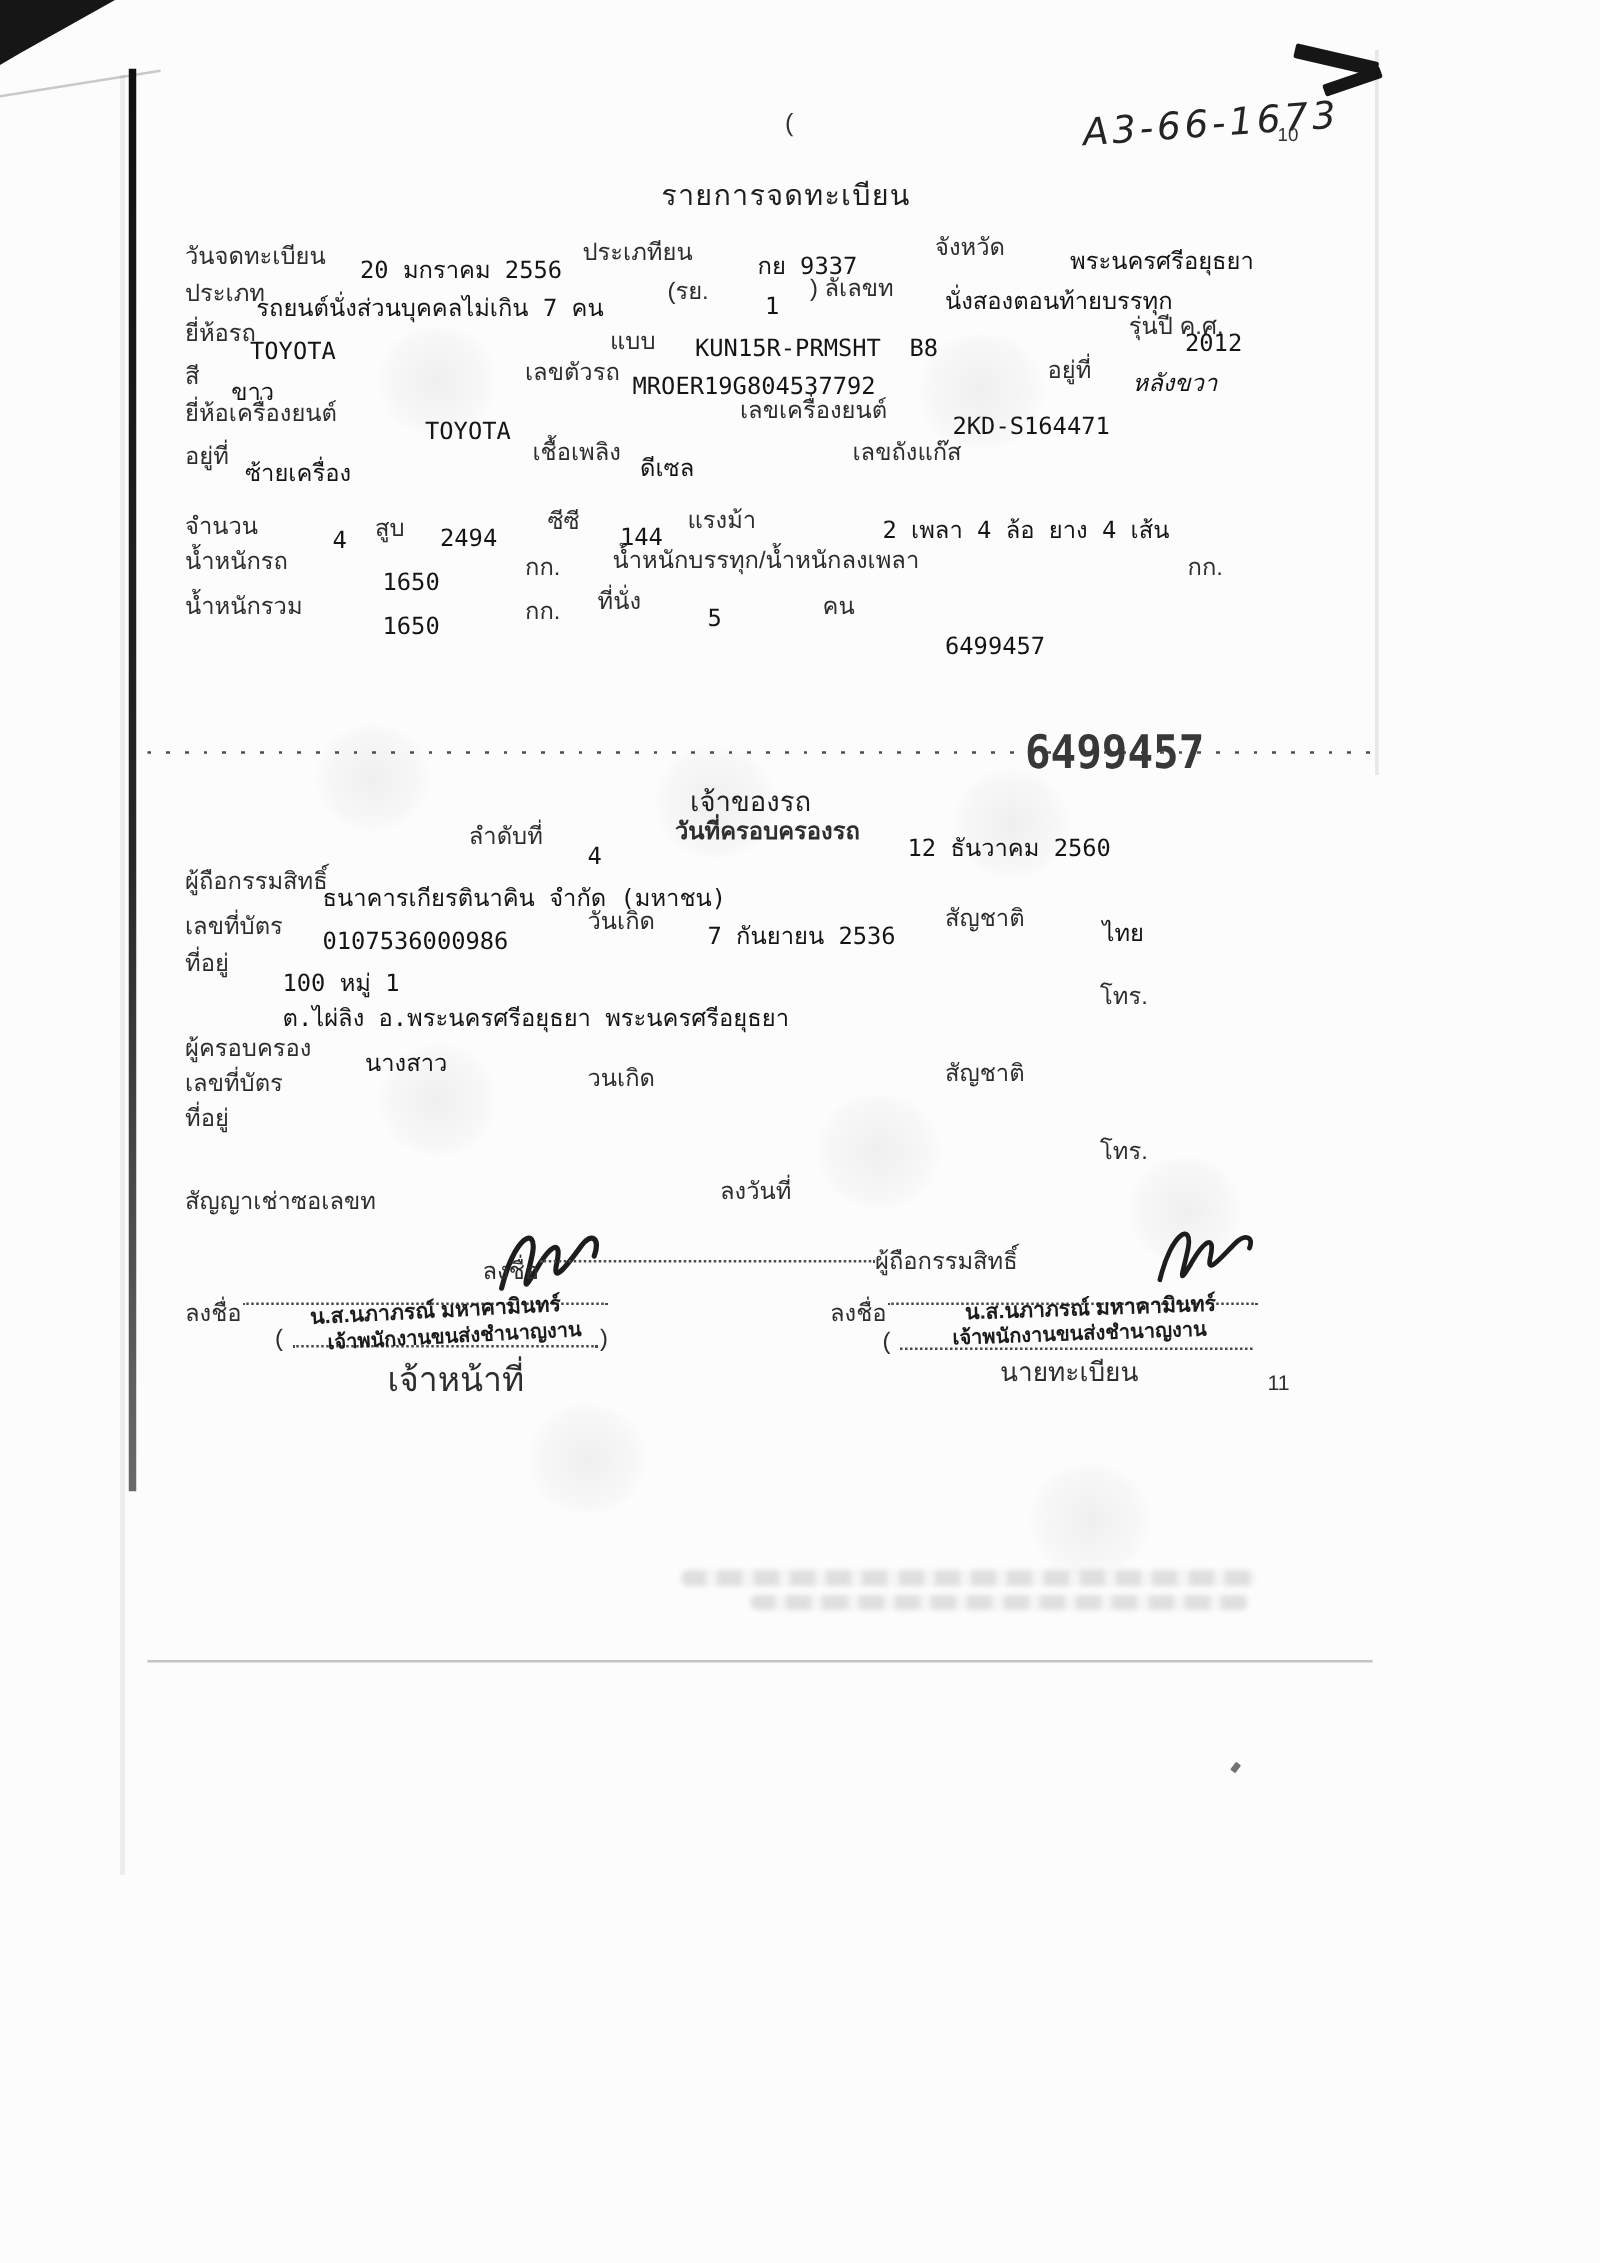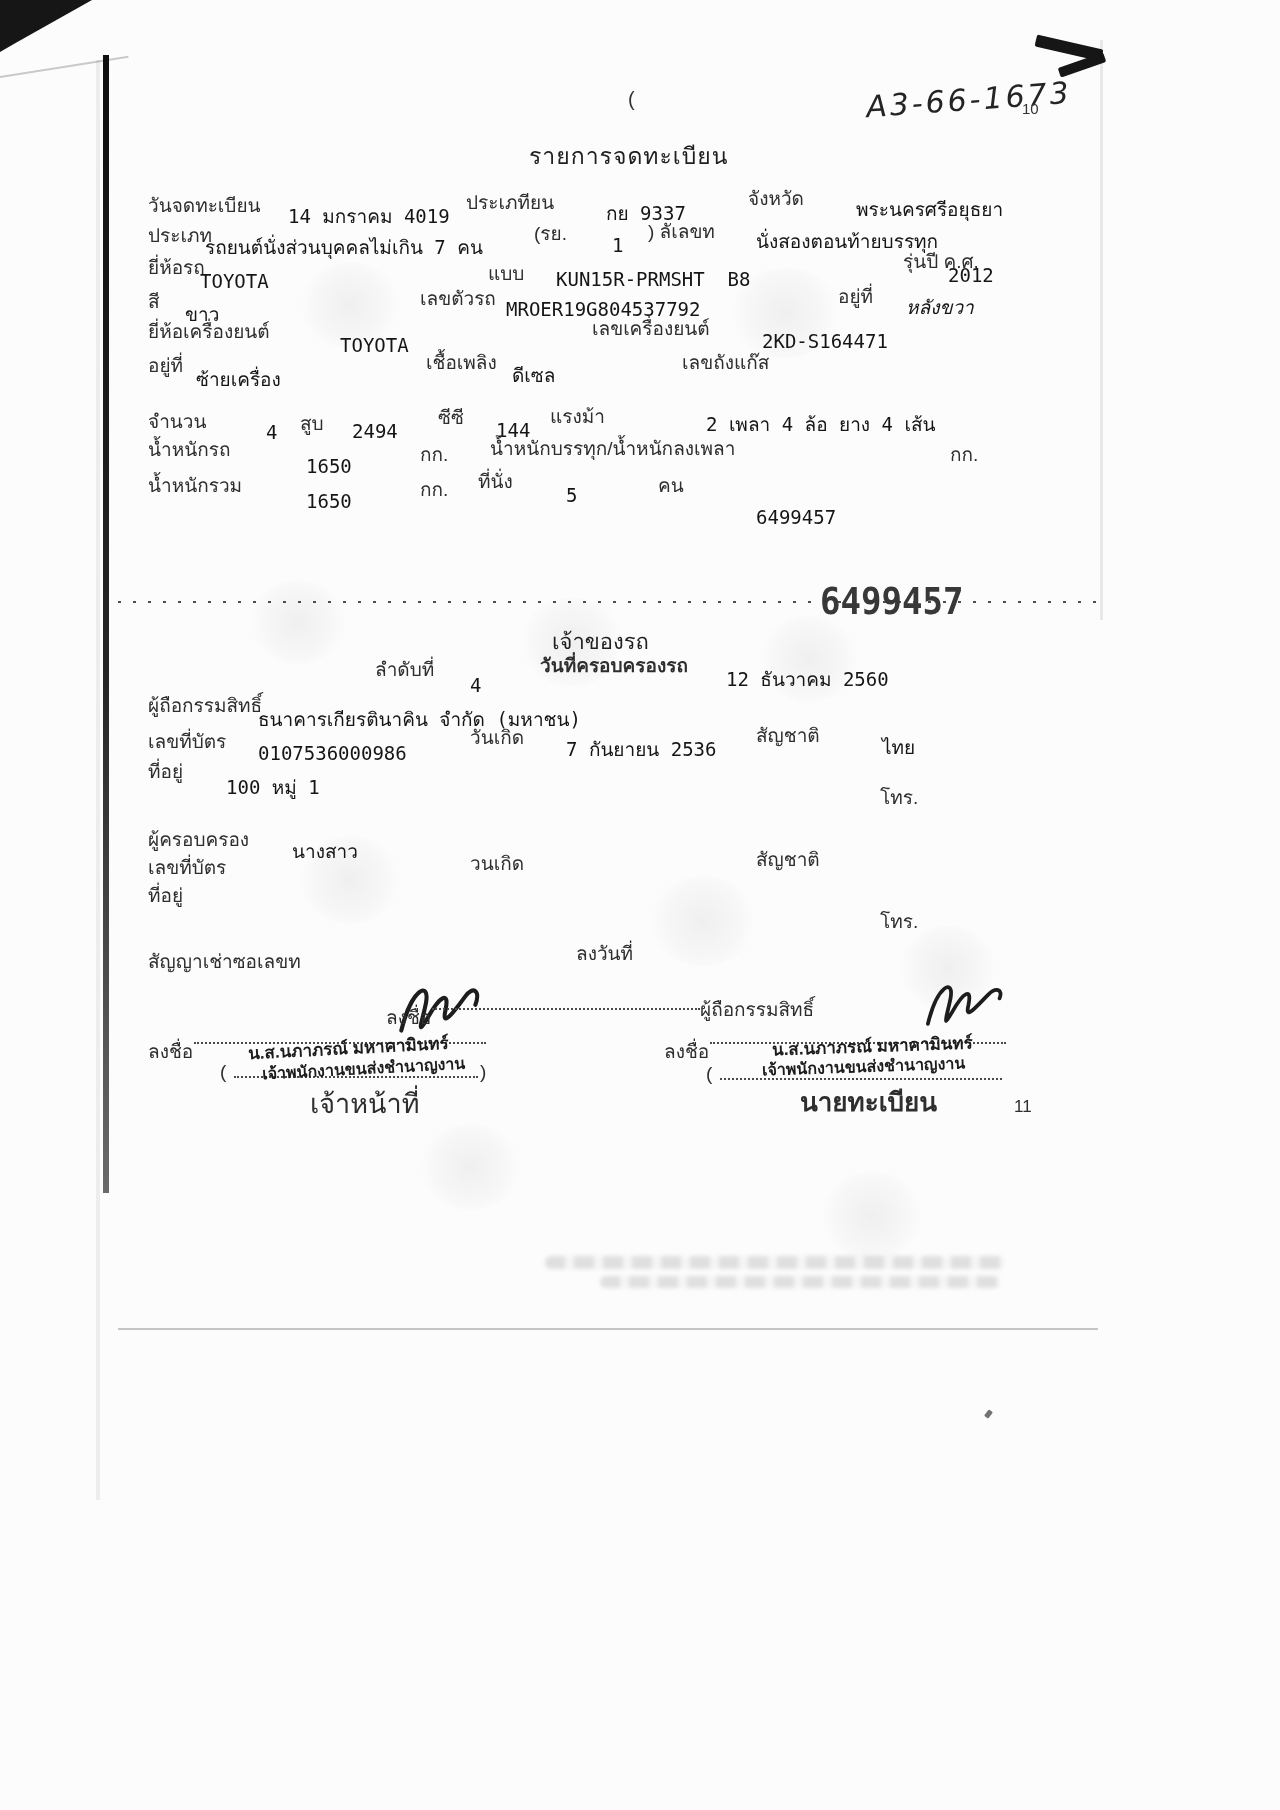--- a/index.html
+++ b/index.html
@@ -54,21 +54,21 @@
   <div class="stain" style="left:420px;top:1124px;width:100px;height:86px;"></div>
   <div class="stain" style="left:820px;top:1172px;width:104px;height:88px;"></div>
 
   <div class="t" style="left:628px;top:88px;font-size:20px;color:#333;">(</div>
   <div class="t hand" style="left:866px;top:82px;">A3-66-1673</div>
   <div class="t small" style="left:1022px;top:100px;">10</div>
 
   <div class="t title" style="left:529px;top:138px;">รายการจดทะเบียน</div>
 
   <div class="t lbl" style="left:148px;top:194px;">วันจดทะเบียน</div>
-  <div class="t val" style="left:288px;top:205px;">14 มกราคม 4019</div>
+  <div class="t val" style="left:288px;top:205px;">20 มกราคม 2556</div>
   <div class="t lbl" style="left:466px;top:191px;">ประเภทียน</div>
   <div class="t val" style="left:606px;top:202px;">กย 9337</div>
   <div class="t lbl" style="left:748px;top:187px;">จังหวัด</div>
   <div class="t val" style="left:856px;top:198px;">พระนครศรีอยุธยา</div>
 
   <div class="t lbl" style="left:148px;top:224px;">ประเภท</div>
   <div class="t val" style="left:205px;top:236px;">รถยนต์นั่งส่วนบุคคลไม่เกิน 7 คน</div>
   <div class="t lbl" style="left:534px;top:222px;">(รย.</div>
   <div class="t val" style="left:612px;top:234px;">1</div>
   <div class="t lbl" style="left:648px;top:220px;">) ลัเลขท</div>
@@ -139,20 +139,21 @@
   <div class="t lbl" style="left:148px;top:730px;">เลขที่บัตร</div>
   <div class="t val" style="left:258px;top:742px;">0107536000986</div>
   <div class="t lbl" style="left:470px;top:726px;">วันเกิด</div>
   <div class="t val" style="left:566px;top:738px;">7 กันยายน 2536</div>
   <div class="t lbl" style="left:756px;top:724px;">สัญชาติ</div>
   <div class="t val" style="left:882px;top:736px;">ไทย</div>
 
   <div class="t lbl" style="left:148px;top:760px;">ที่อยู่</div>
   <div class="t val" style="left:226px;top:776px;">100 หมู่ 1</div>
   <div class="t lbl" style="left:880px;top:786px;">โทร.</div>
+  <div class="t val" style="left:226px;top:804px;">ต.ไผ่ลิง อ.พระนครศรีอยุธยา พระนครศรีอยุธยา</div>
 
   <div class="t lbl" style="left:148px;top:828px;">ผู้ครอบครอง</div>
   <div class="t val" style="left:292px;top:840px;">นางสาว</div>
 
   <div class="t lbl" style="left:148px;top:856px;">เลขที่บัตร</div>
   <div class="t lbl" style="left:470px;top:852px;">วนเกิด</div>
   <div class="t lbl" style="left:756px;top:848px;">สัญชาติ</div>
 
   <div class="t lbl" style="left:148px;top:884px;">ที่อยู่</div>
   <div class="t lbl" style="left:880px;top:910px;">โทร.</div>
@@ -179,21 +180,21 @@
   <div class="t stamp" style="left:262px;top:1056px;font-size:16px;transform:rotate(-3deg);">เจ้าพนักงานขนส่งชำนาญงาน</div>
   <div class="t lbl" style="left:480px;top:1060px;">)</div>
   <div class="t lbl" style="left:310px;top:1088px;font-size:27px;">เจ้าหน้าที่</div>
 
   <div class="t lbl" style="left:664px;top:1040px;">ลงชื่อ</div>
   <div class="dotline" style="left:710px;top:1042px;width:296px;"></div>
   <div class="t stamp" style="left:772px;top:1032px;transform:rotate(-2deg);">น.ส.นภาภรณ์ มหาคามินทร์</div>
   <div class="t lbl" style="left:706px;top:1062px;">(</div>
   <div class="dotline" style="left:720px;top:1078px;width:282px;"></div>
   <div class="t stamp" style="left:762px;top:1054px;font-size:16px;transform:rotate(-2deg);">เจ้าพนักงานขนส่งชำนาญงาน</div>
-  <div class="t lbl" style="left:800px;top:1086px;font-size:26px;font-weight:bold;">นายทะเบียน</div>
+  <div class="t lbl" style="left:800px;top:1086px;font-size:21px;">นายทะเบียน</div>
 
   <div class="t lbl" style="left:1014px;top:1096px;font-size:17px;">11</div>
 
   <div class="ghost" style="left:545px;top:1256px;width:460px;height:13px;"></div>
   <div class="ghost" style="left:600px;top:1276px;width:400px;height:12px;"></div>
   <div style="position:absolute;left:986px;top:1410px;width:5px;height:8px;background:rgba(0,0,0,.55);transform:rotate(38deg);border-radius:1px;"></div>
 
 </div>
 
 </body></html>

